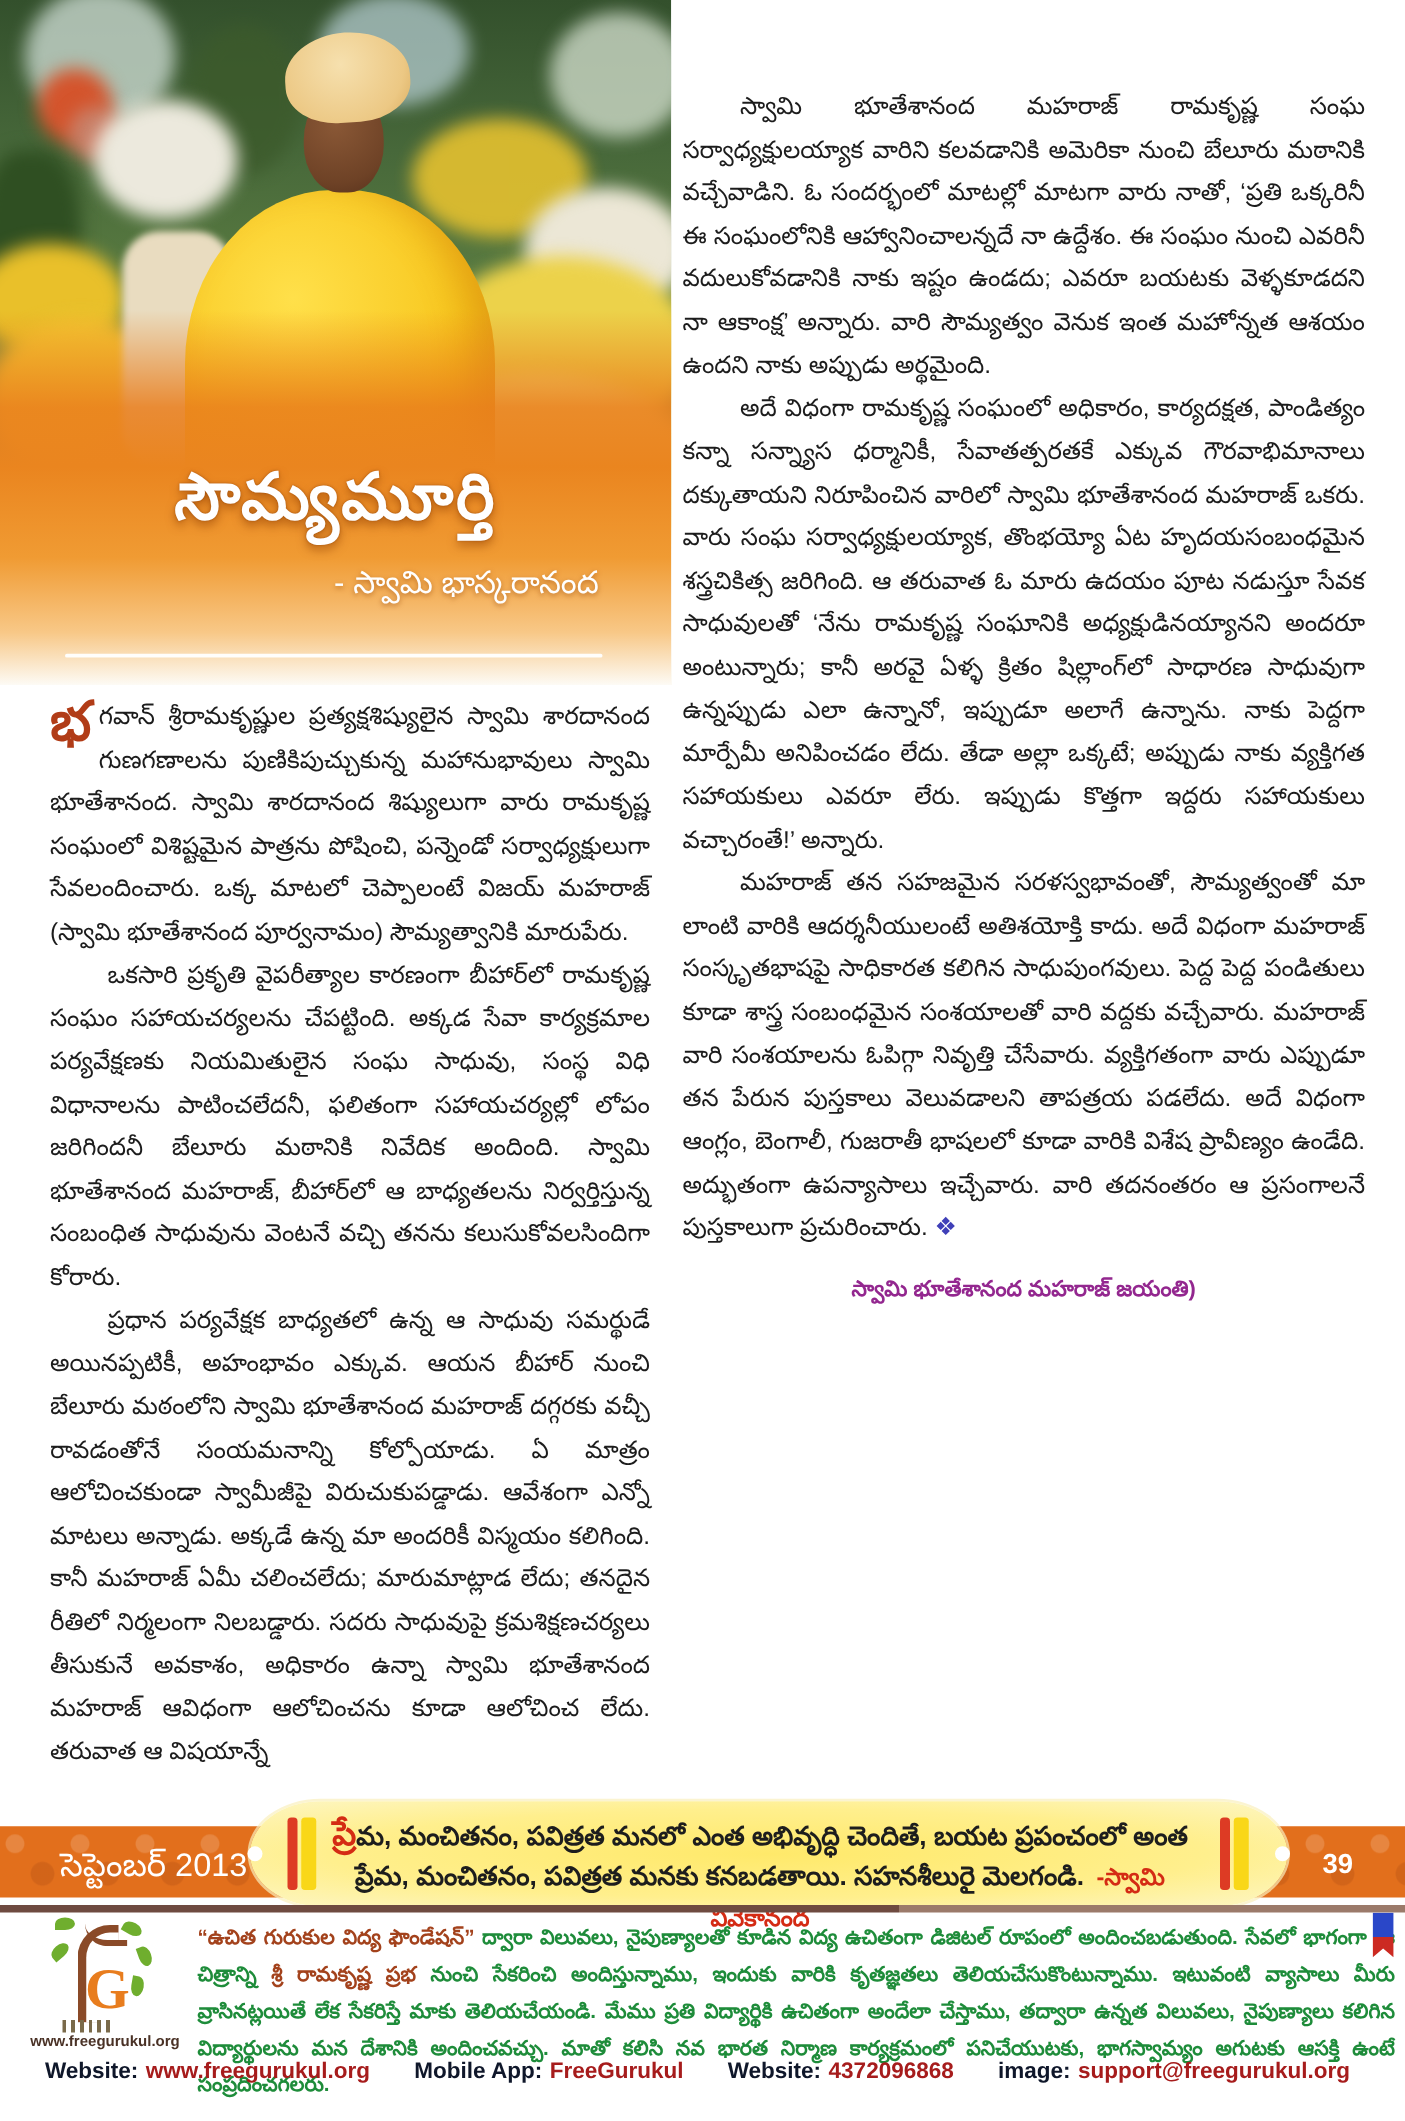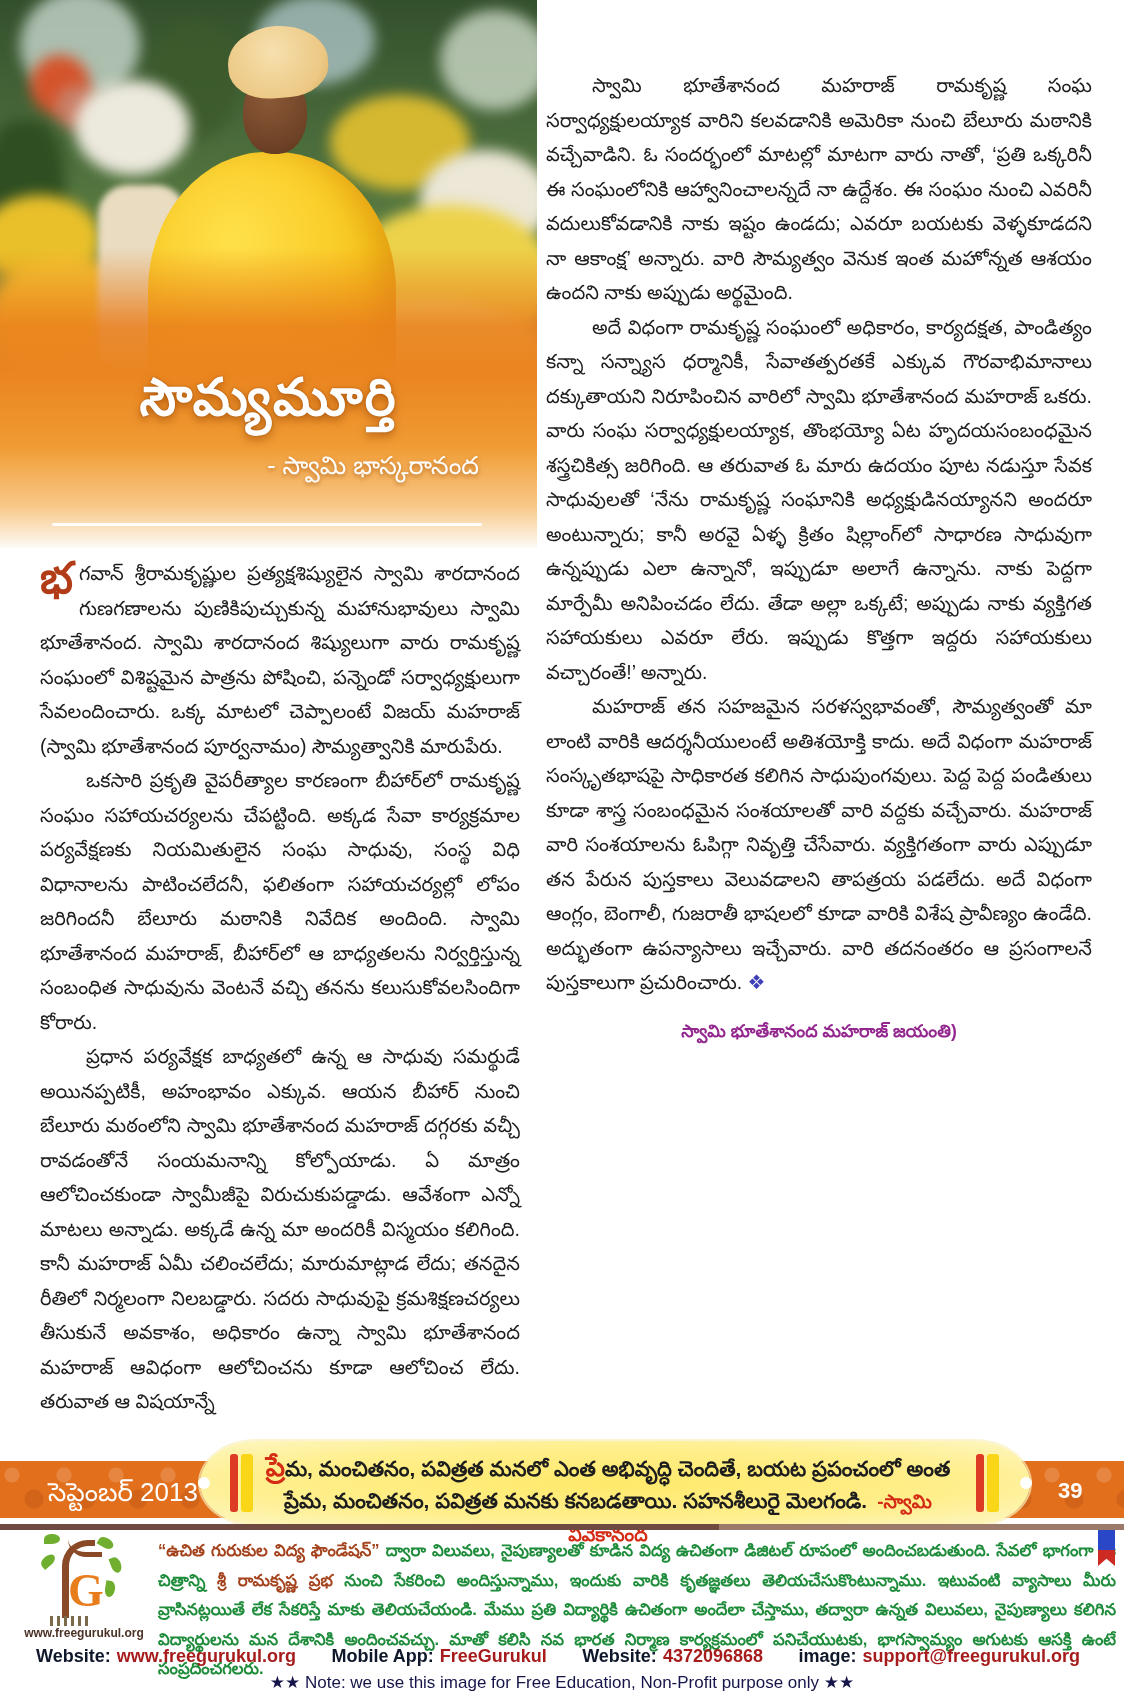--- a/index.html
+++ b/index.html
@@ -189,16 +189,15 @@
     <span class="hl">“ఉచిత గురుకుల విద్య ఫౌండేషన్”</span><span> ద్వారా విలువలు, నైపుణ్యాలతో కూడిన విద్య ఉచితంగా డిజిటల్ రూపంలో అందించబడుతుంది. సేవలో భాగంగా ఈ చిత్రాన్ని </span><span class="hl">శ్రీ రామకృష్ణ ప్రభ</span><span> నుంచి సేకరించి అందిస్తున్నాము, ఇందుకు వారికి కృతజ్ఞతలు తెలియచేసుకొంటున్నాము. ఇటువంటి వ్యాసాలు మీరు వ్రాసినట్లయితే లేక సేకరిస్తే మాకు తెలియచేయండి. మేము ప్రతి విద్యార్థికి ఉచితంగా అందేలా చేస్తాము, తద్వారా ఉన్నత విలువలు, నైపుణ్యాలు కలిగిన విద్యార్థులను మన దేశానికి అందించవచ్చు. మాతో కలిసి నవ భారత నిర్మాణ కార్యక్రమంలో పనిచేయుటకు, భాగస్వామ్యం అగుటకు ఆసక్తి ఉంటే సంప్రదించగలరు.</span>
   </div>
 
   <div class="contacts">
     <div><span class="lbl">Website:</span><span class="val">www.freegurukul.org</span></div>
     <div><span class="lbl">Mobile App:</span><span class="val">FreeGurukul</span></div>
     <div><span class="lbl">Website:</span><span class="val">4372096868</span></div>
     <div><span class="lbl">image:</span><span class="val">support@freegurukul.org</span></div>
   </div>
 
-  <div class="note-line">★★  Note:  we use this image for Free Education, Non-Profit purpose only  ★★</div>
   <div class="bookmark"></div>
 
 </div>
 
 </body></html>

